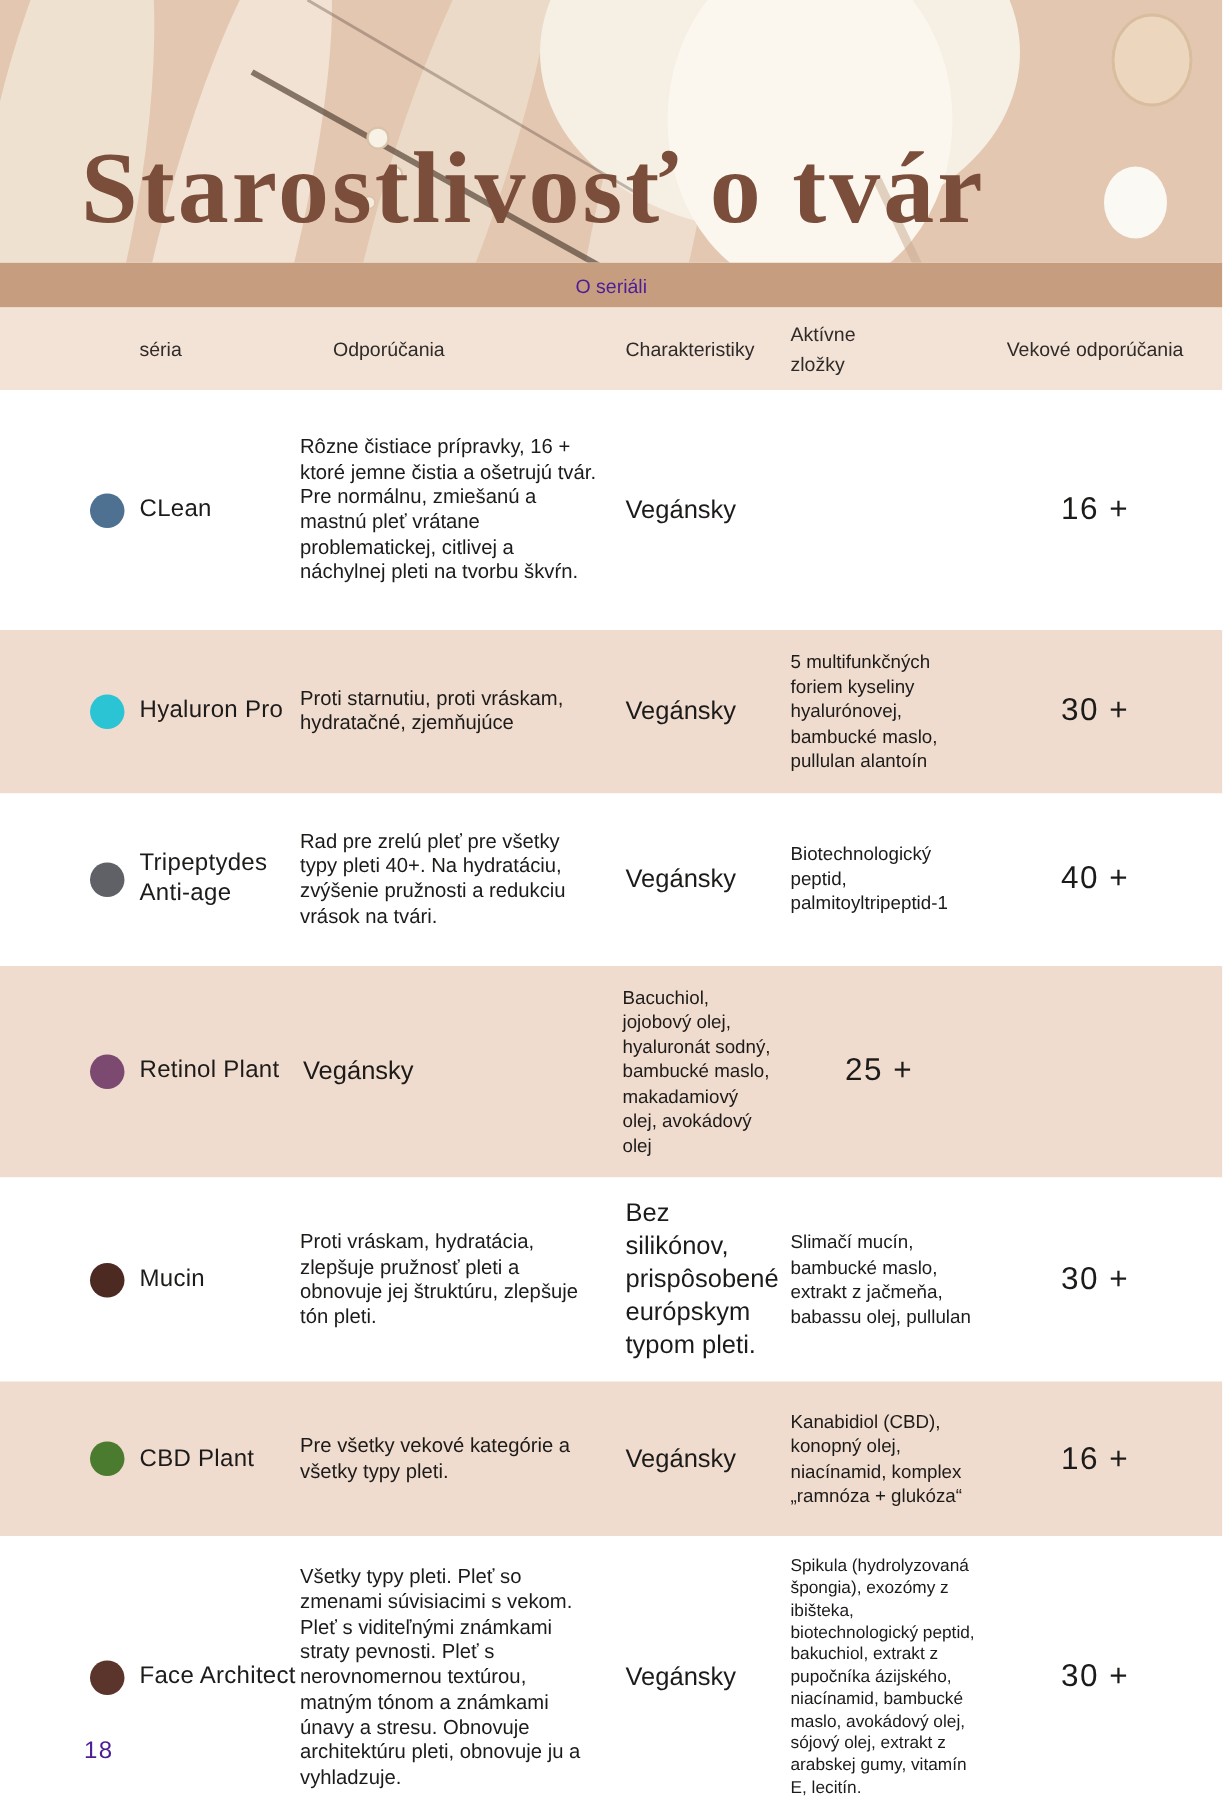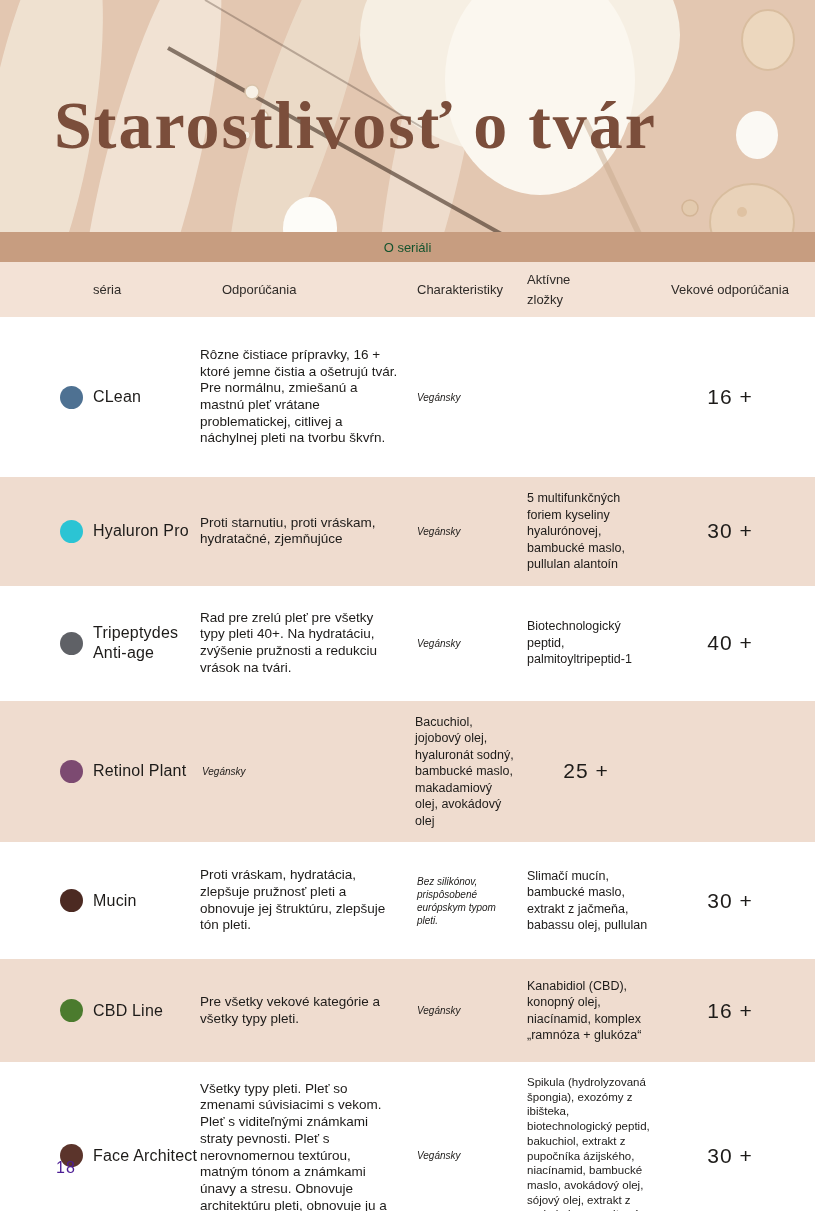--- a/index.html
+++ b/index.html
@@ -1,33 +1,33 @@
 <!DOCTYPE html>
 <html><head>
 <meta charset="utf-8">
 <style>
   * { margin:0; padding:0; box-sizing:border-box; }
   html,body { background:#ffffff; }
   body { font-family:"Liberation Sans", sans-serif; color:#1d1b19; }
   .page { position:relative; width:815px; height:1211px; background:#ffffff; overflow:hidden; margin:0 auto; }
 
   
-  .hero { position:relative; height:232px; background:#e3c7b1; overflow:hidden; }
+  .hero { position:relative; height:175px; background:#e3c7b1; overflow:hidden; }
   .hero svg { position:absolute; inset:0; }
   .hero-title {
     position:absolute; left:54px; top:86px;
     font-family:"Liberation Serif", serif; font-weight:bold;
     font-size:68px; letter-spacing:2px; color:#7b4e3b; white-space:nowrap;
   }
 
   
   .series-band {
     height:30px; background:#c79d80;
     display:flex; align-items:center; justify-content:center;
-    font-size:13px; color:#14532d;
+    font-size:13px; color:#4c1d95;
   }
 
   
   .grid-cols { display:grid; grid-template-columns:200px 215px 112px 140px 1fr; }
   .thead {
     height:55px; background:#f3e2d6; align-items:center;
     font-size:13px; color:#2f2b28;
   }
   .thead .h-series { padding-left:93px; }
   .thead .h-recs   { padding-left:22px; }
@@ -43,21 +43,21 @@
   .rows .row:nth-child(4) { min-height:108px; }
   .rows .row:nth-child(5) { min-height:117px; }
   .rows .row:nth-child(6) { min-height:103px; }
   .rows .row:nth-child(7) { min-height:175px; }
 
   .cell-series { display:flex; align-items:center; padding-left:60px; }
   .dot { width:23px; height:23px; border-radius:50%; flex:0 0 23px; margin-right:10px; }
   .series-name { font-size:16px; font-weight:normal; letter-spacing:0.2px; line-height:1.25; }
 
   .cell-recs { font-size:13.5px; line-height:1.24; padding-right:14px; font-weight:500; }
-  .cell-chars { font-size:10px; line-height:1.3; padding-left:2px; padding-right:10px;font-style:italic; }
+  .cell-chars { font-size:17px; line-height:1.3; padding-left:2px; padding-right:10px; }
   .cell-ingr { font-size:12.5px; line-height:1.32; padding-right:12px; }
   .rows .row:nth-child(7) .cell-ingr { font-size:11.5px; line-height:1.28; }
   .cell-age { font-size:21px; text-align:center; padding-right:22px; letter-spacing:1px; }
 
   
   .page-number {
     position:absolute; left:56px; bottom:34px;
     font-size:16px; font-weight:normal; color:#4c1d95; letter-spacing:1px;
   }
 </style>
@@ -155,21 +155,21 @@
         <span class="series-name">Mucin</span>
       </div>
       <div class="cell-recs">Proti vráskam, hydratácia, zlepšuje pružnosť pleti a obnovuje jej štruktúru, zlepšuje tón pleti.</div>
       <div class="cell-chars">Bez silikónov, prispôsobené európskym typom pleti.</div>
       <div class="cell-ingr">Slimačí mucín, bambucké maslo, extrakt z jačmeňa, babassu olej, pullulan</div>
       <div class="cell-age">30 +</div>
     </div>
       <div class="row grid-cols shaded">
       <div class="cell-series">
         <span class="dot" style="background-color: rgb(75, 123, 46);"></span>
-        <span class="series-name">CBD Line</span>
+        <span class="series-name">CBD Plant</span>
       </div>
       <div class="cell-recs">Pre všetky vekové kategórie a všetky typy pleti.</div>
       <div class="cell-chars">Vegánsky</div>
       <div class="cell-ingr">Kanabidiol (CBD), konopný olej, niacínamid, komplex „ramnóza + glukóza“</div>
       <div class="cell-age">16 +</div>
     </div>
       <div class="row grid-cols">
       <div class="cell-series">
         <span class="dot" style="background-color: rgb(91, 52, 43);"></span>
         <span class="series-name">Face Architect</span>

